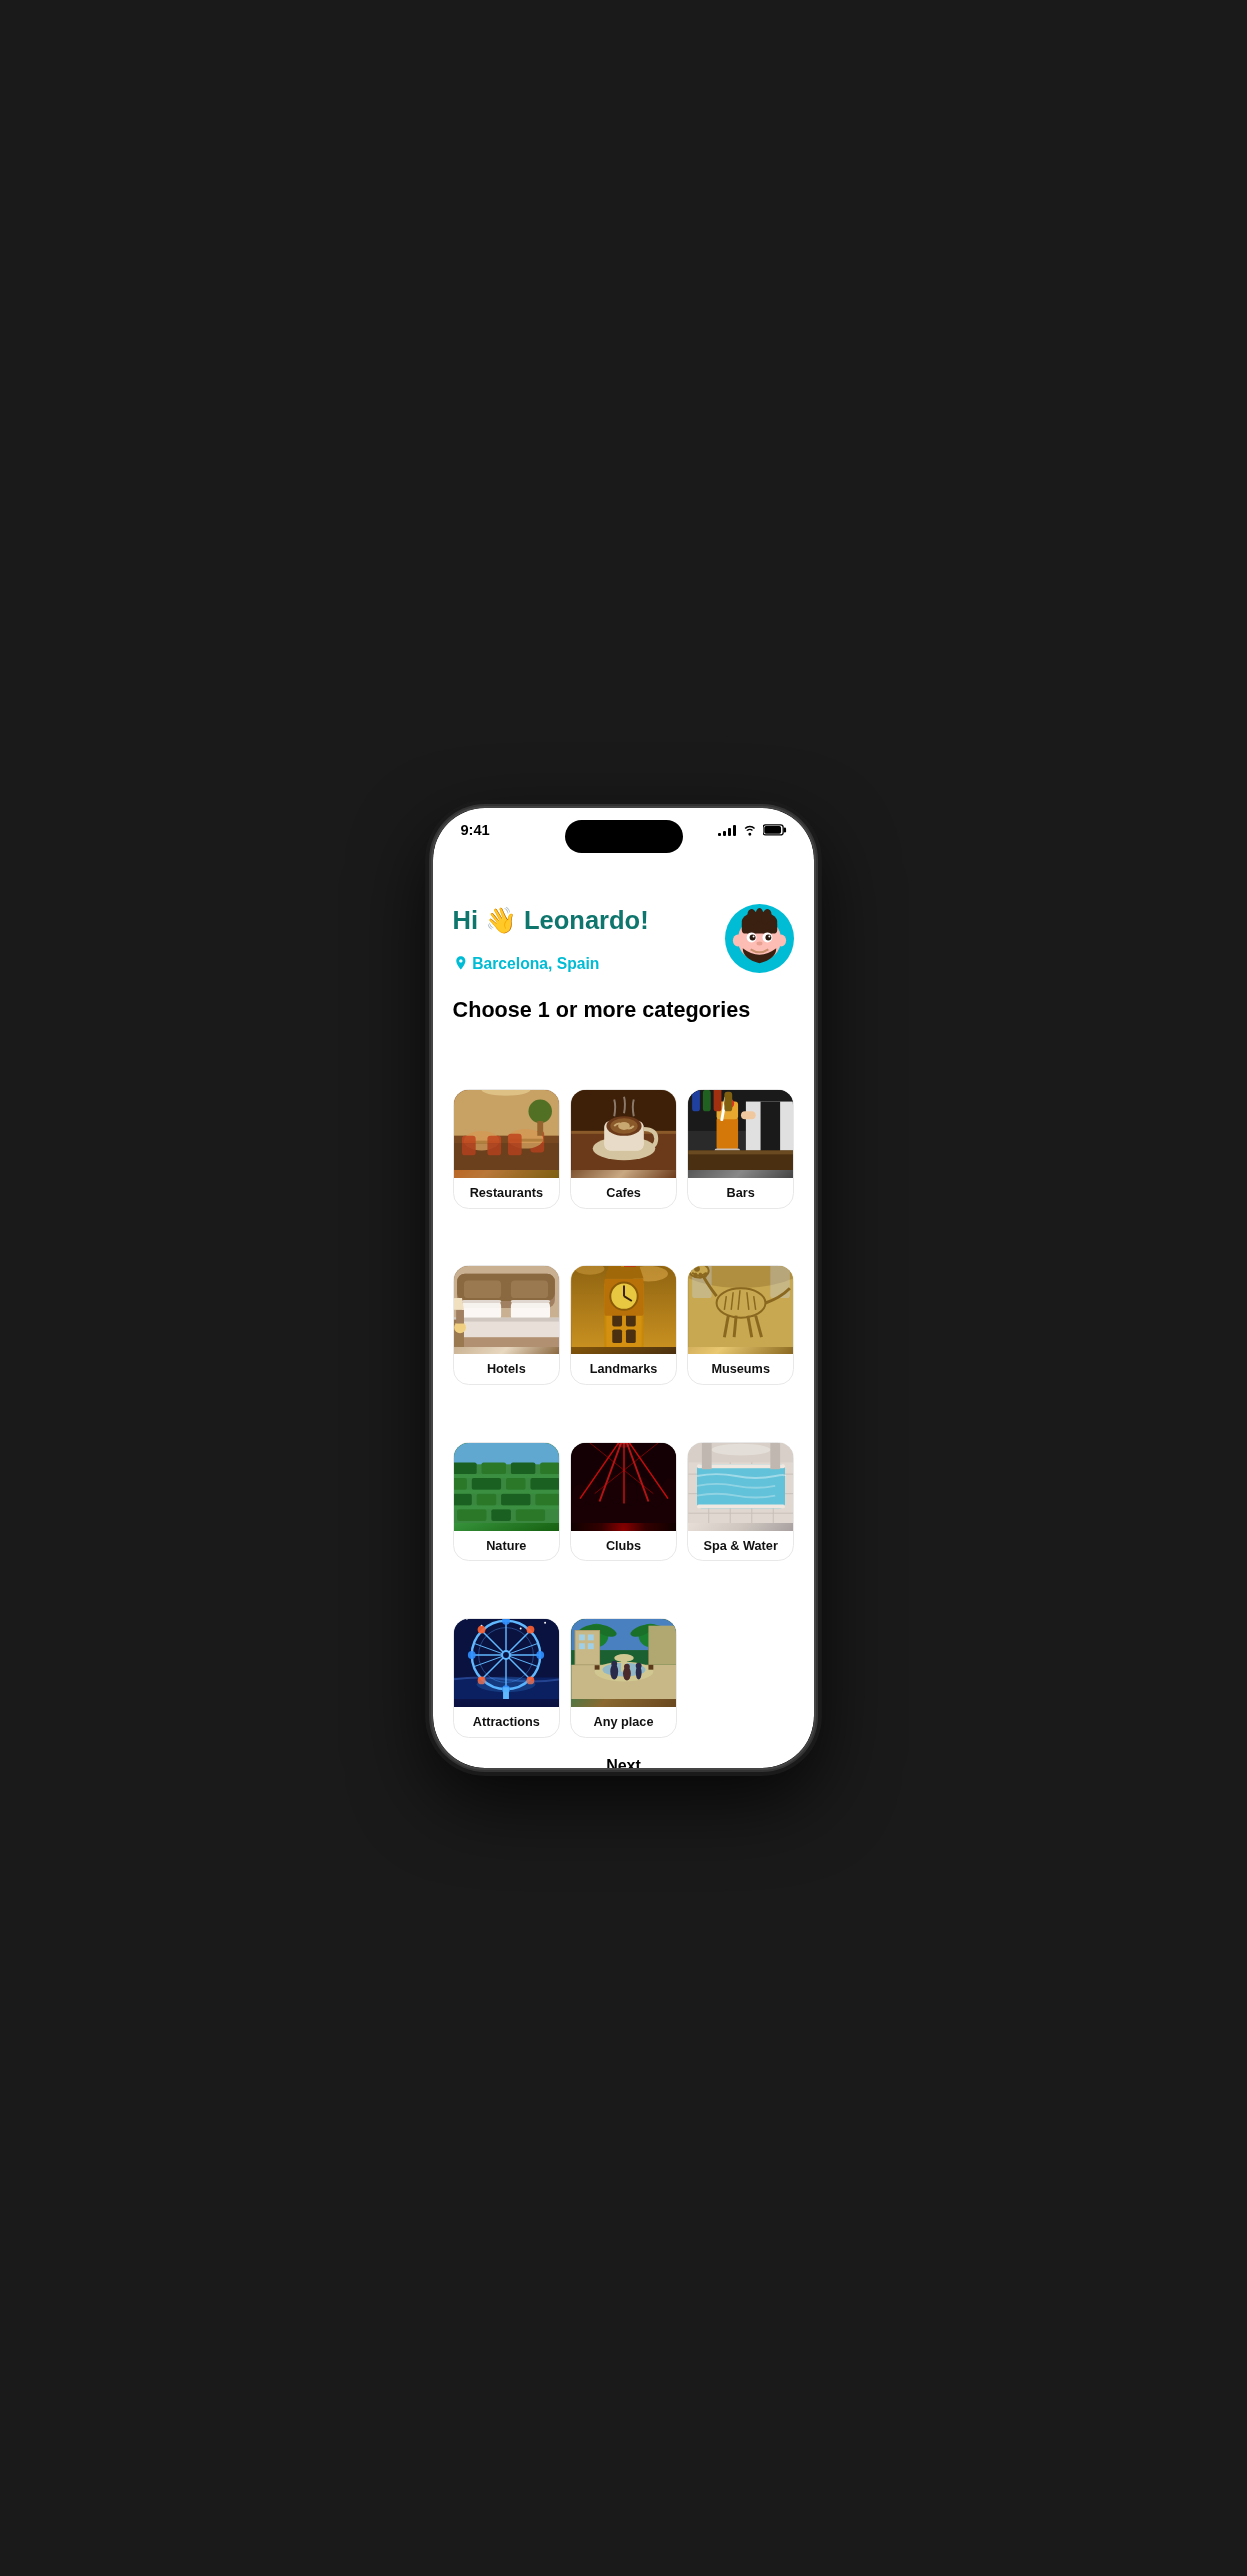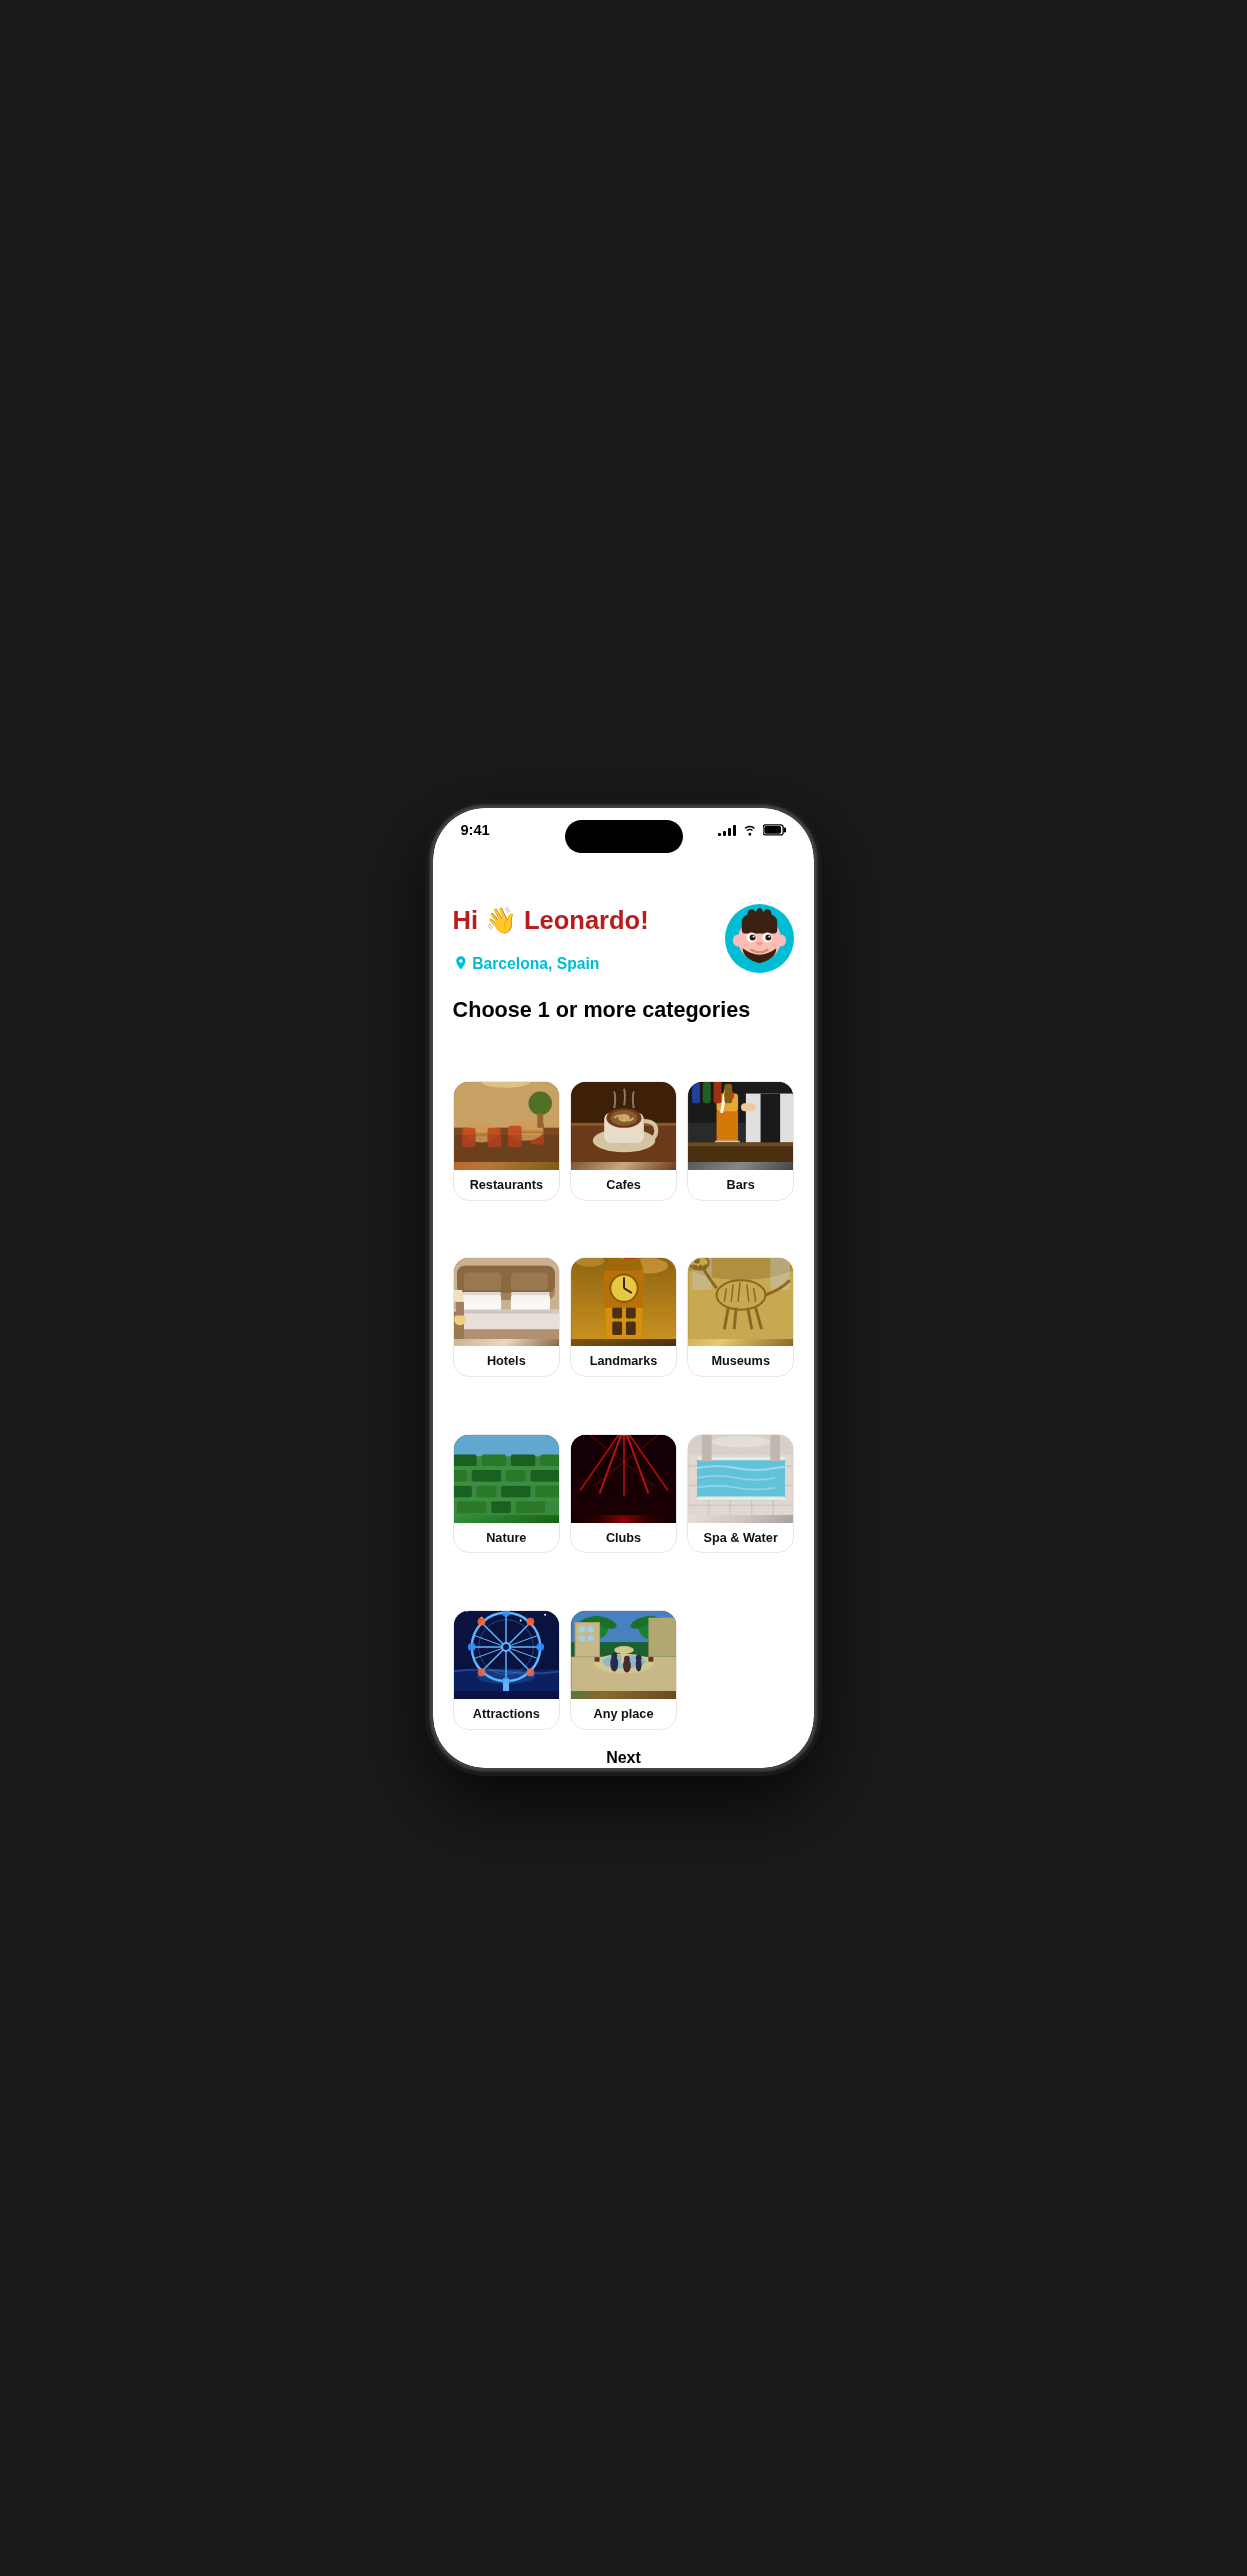--- a/index.html
+++ b/index.html
@@ -86,21 +86,21 @@
     .header {
       display: flex;
       justify-content: space-between;
       align-items: center;
       margin-bottom: 23.5px;
     }
     .header-left { flex: 1; }
     .greeting {
       font-size: 25.5px;
       font-weight: 800;
-      color: #b91c1c;
+      color: #0f766e;
       margin-bottom: 20px;
     }
     .location {
       display: flex;
       align-items: flex-start;
       gap: 3.9px;
       color: #00BCD4;
       font-size: 15.7px;
       font-weight: 600;
     }
@@ -119,21 +119,21 @@
       justify-content: center;
       overflow: hidden;
       flex-shrink: 0;
     }
 
     
     .section-title {
       font-size: 21.6px;
       font-weight: 800;
       color: #000;
-      margin-bottom: 11px;
+      margin-bottom: 19px;
     }
 
     
     .category-grid {
       display: grid;
       grid-template-columns: repeat(3, 1fr);
       gap: 9.8px;
       margin-bottom: 19.6px;
     }
     .category-card {

